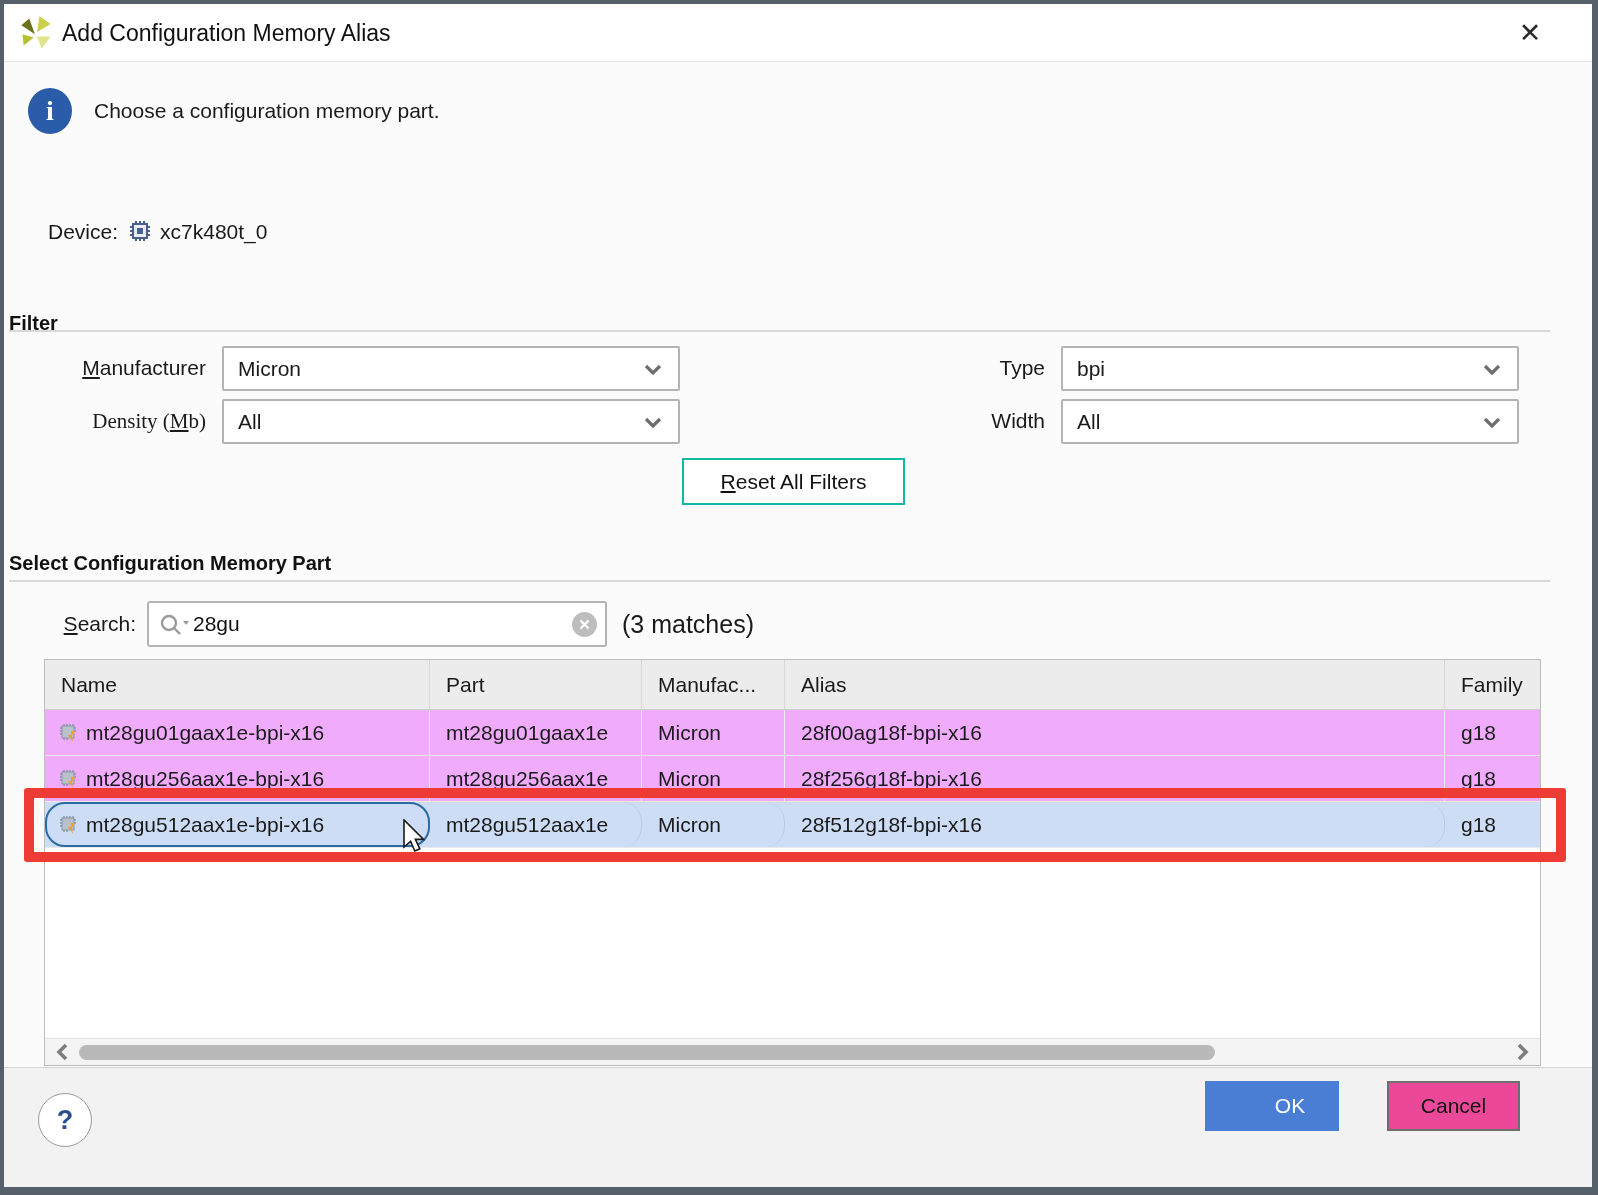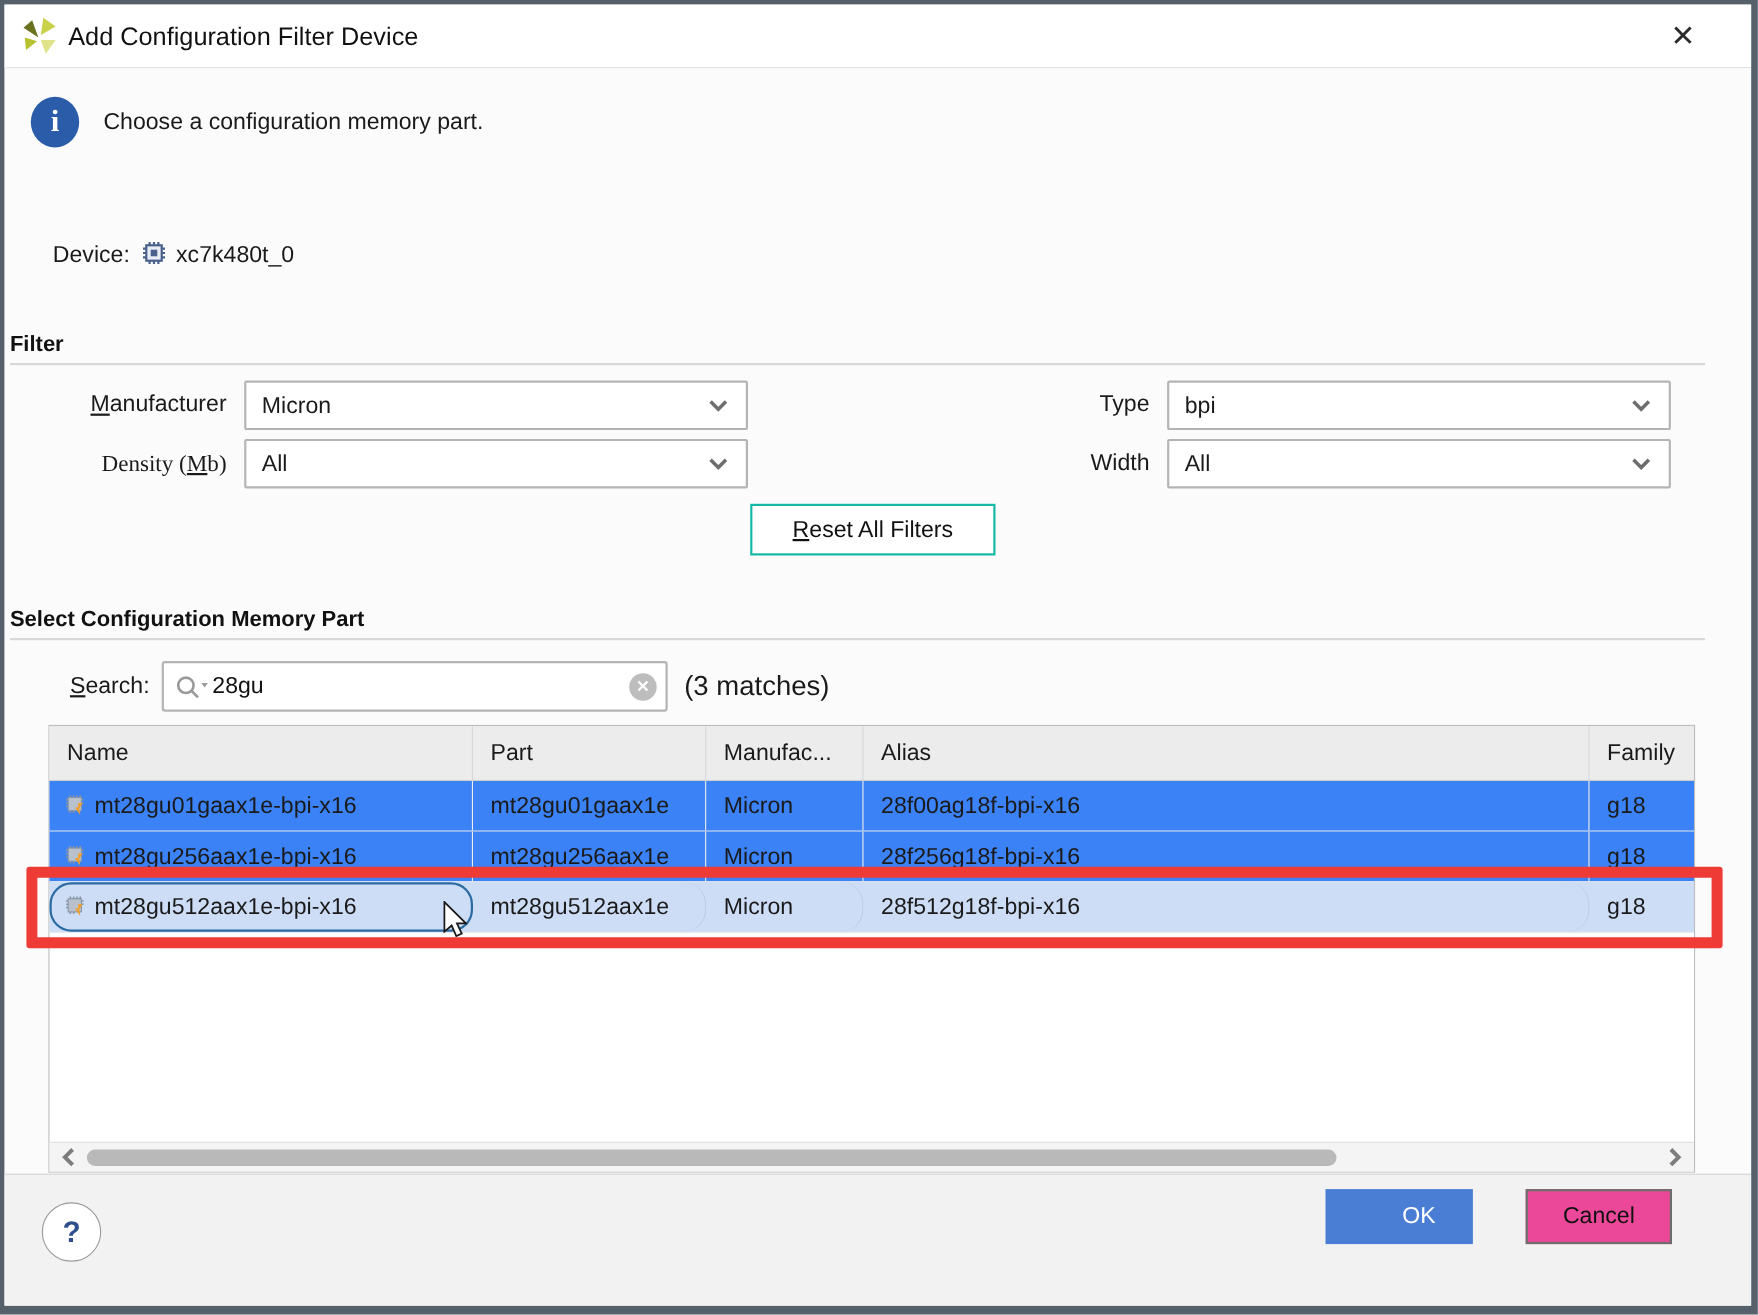--- a/index.html
+++ b/index.html
@@ -77,21 +77,21 @@
   
   .table {
     position: absolute; left: 40px; top: 655px; width: 1497px; height: 407px;
     background: #fff; border: 1px solid #bdbdbd;
   }
   .thead { display: flex; height: 50px; background: #ececec; border-bottom: 1px solid #cfcfcf; }
   .th {
     font-size: 21px; line-height: 49px; padding-left: 16px;
     border-right: 1px solid #d8d8d8; overflow: hidden; white-space: nowrap;
   }
-  .tr { display: flex; height: 46px; border-bottom: 1px solid #e9e9e9; background: #3b82f6; }
+  .tr { display: flex; height: 46px; border-bottom: 1px solid #e9e9e9; background: #f0abfc; }
   .td {
     font-size: 21px; line-height: 45px; padding-left: 16px;
     border-right: 1px solid #ededed; overflow: hidden; white-space: nowrap;
   }
   .c0 { width: 385px; } .c1 { width: 212px; } .c2 { width: 143px; }
   .c3 { width: 660px; } .c4 { width: 95px; border-right: none; }
   .td.c0 { padding-left: 14px; }
   .row-chip { vertical-align: -3px; margin-right: 7px; }
   .tr.selected { background: #cdddf6; }
   .tr.selected .td { border-right-color: #b9cbe8; position: relative; border-radius: 20px; }
@@ -144,38 +144,38 @@
   <span class="logo">
     <svg width="36" height="36" viewBox="0 0 32 32">
       <g transform="translate(16,17)">
         <path d="M-1,0 L-13,-8 L-6,-14 Z" fill="#6b711f"></path>
         <path d="M1,-2 L3,-16 L13,-9 Z" fill="#c9d248"></path>
         <path d="M1,2 L13,2 L5,13 Z" fill="#dfe48a"></path>
         <path d="M-2,3 L-11,10 L-12,0 Z" fill="#b6c22e"></path>
       </g>
     </svg>
   </span>
-  <span class="title-text">Add Configuration Filter Device</span>
+  <span class="title-text">Add Configuration Memory Alias</span>
   <span class="close-btn">✕</span>
 </div>
 
 <div class="info-icon">i</div>
 <div class="banner-msg">Choose a configuration memory part.</div>
 
 <div class="device-row">
   <span>Device:</span><span class="chip-icon"><svg width="24" height="24" viewBox="0 0 24 24">
       <g stroke="#49618c" stroke-width="2" fill="none">
         <rect x="5" y="5" width="14" height="14" fill="#e9eef6"></rect>
         <rect x="9" y="9" width="6" height="6" fill="#49618c" stroke="none"></rect>
         <path d="M8 5 V2 M12 5 V2 M16 5 V2 M8 19 V22 M12 19 V22 M16 19 V22 M5 8 H2 M5 12 H2 M5 16 H2 M19 8 H22 M19 12 H22 M19 16 H22"></path>
       </g>
     </svg></span><span>xc7k480t_0</span>
 </div>
 
-<div class="section-hdr" style="top:298px;">Filter</div>
+<div class="section-hdr" style="top:308px;">Filter</div>
 <div class="section-rule" style="top:326px;"></div>
 
 <div class="flabel" style="left:20px; top:342px; width:182px;"><span class="mn">M</span><span>anufacturer</span></div>
 <div class="dropdown" style="left:218px; top:342px; width:458px;">
   <span class="dd-value">Micron</span>
   <span class="dd-chevron"><svg width="18" height="12" viewBox="0 0 18 12">
         <path d="M2 2 L9 9 L16 2" fill="none" stroke="#6e6e6e" stroke-width="3.2"></path>
       </svg></span>
 </div>
 

